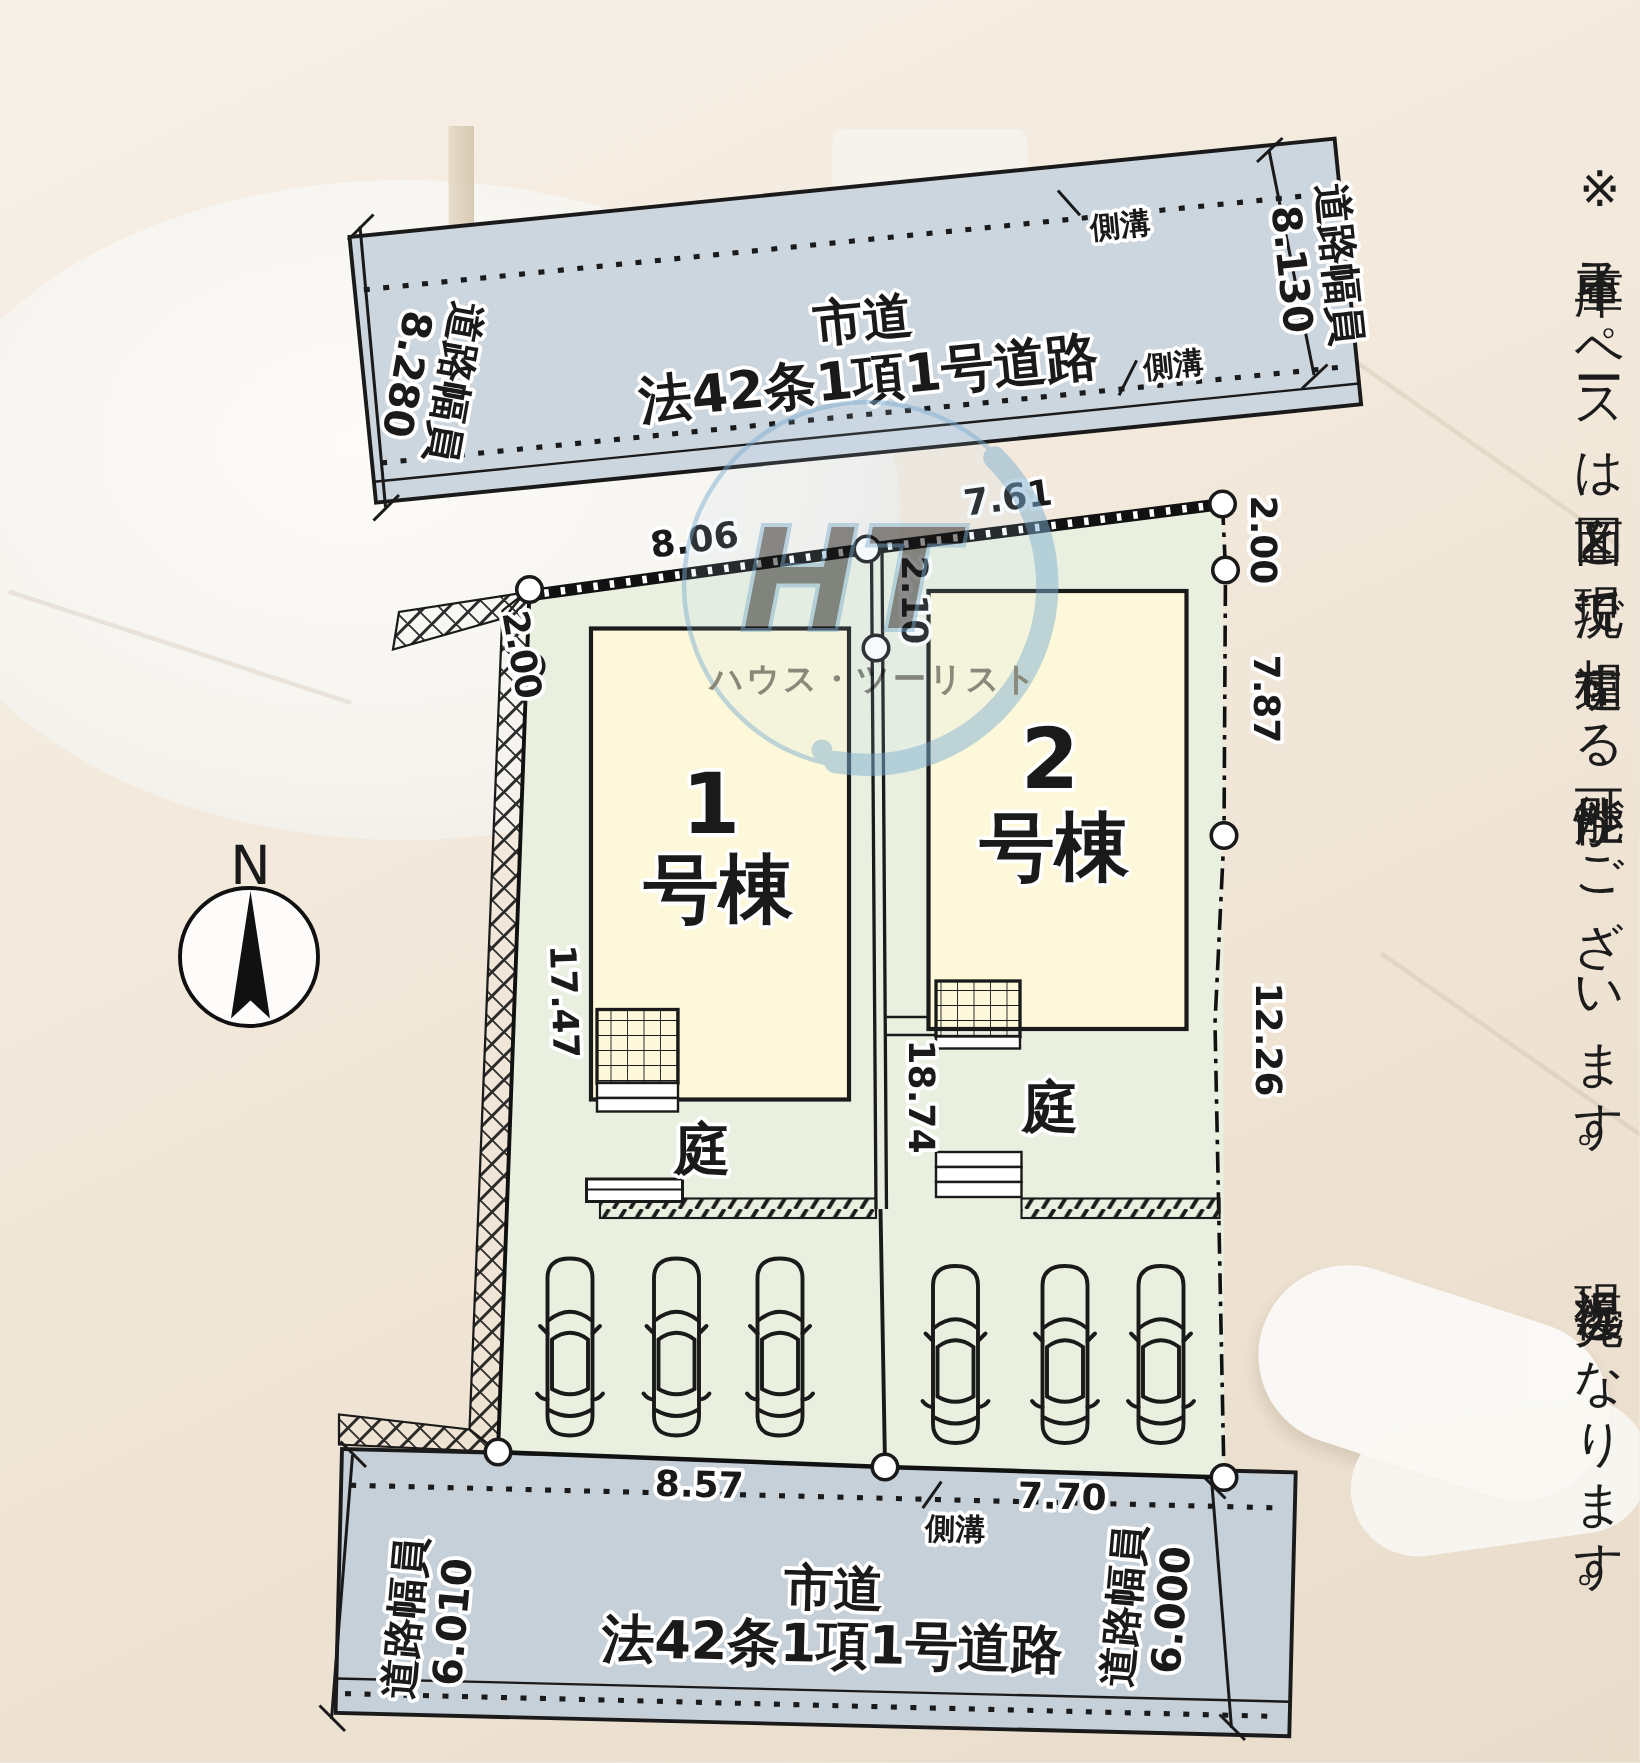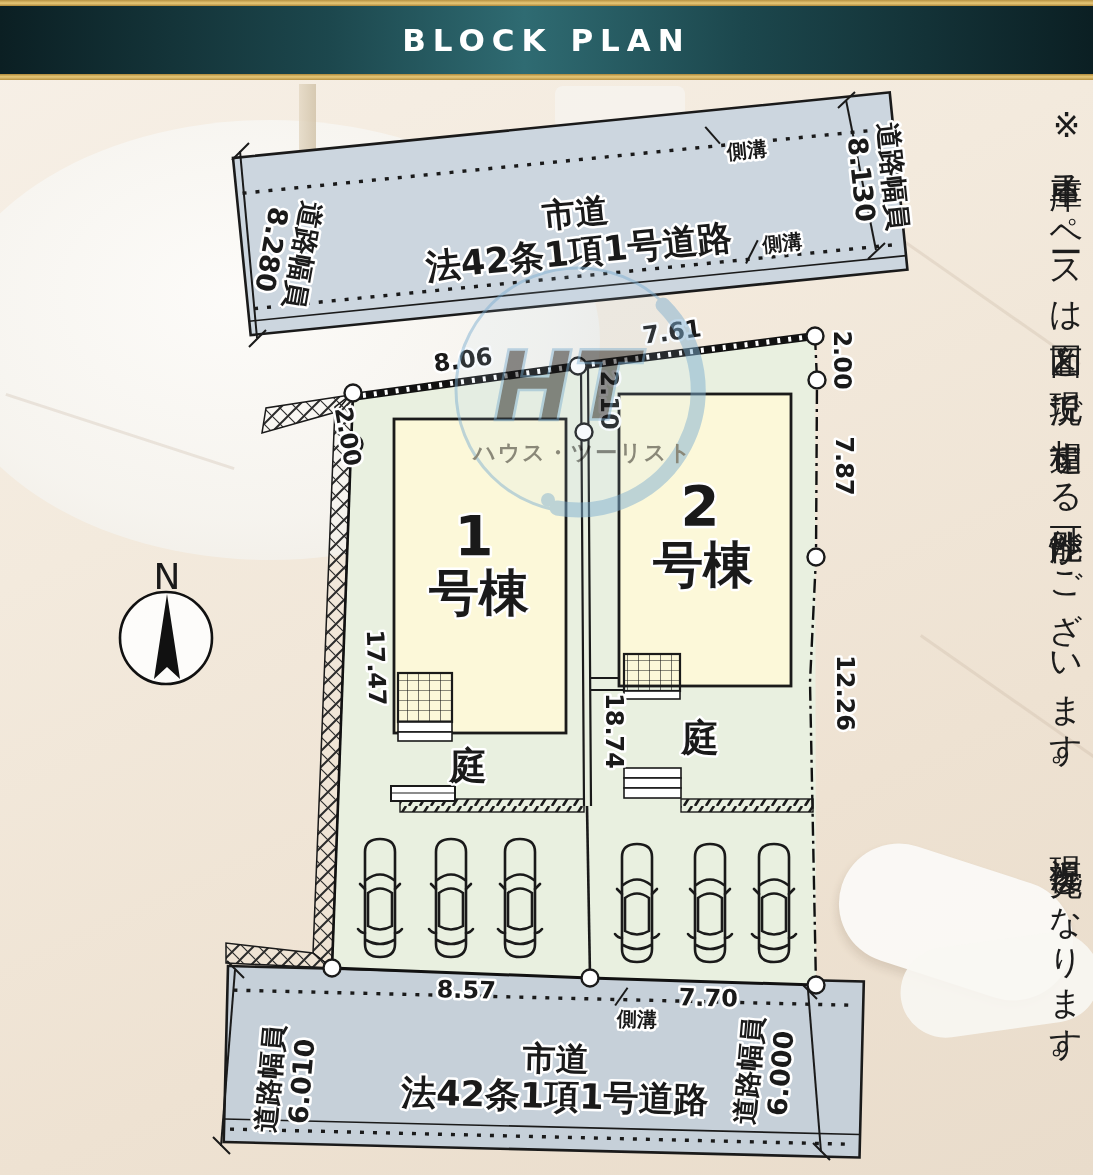--- a/index.html
+++ b/index.html
@@ -236,24 +236,19 @@
       <text class="wm-sub" x="583" y="460" text-anchor="middle" fill="#6ea4c8" stroke="none">ハウス・ツーリスト</text>
     </g>
 
     <g>
       <circle cx="166" cy="638" r="46" fill="rgba(255,255,255,0.85)" stroke="#111" stroke-width="2.6"></circle>
       <path d="M167,594 L154,679 L167,667 L180,679 Z" fill="#111"></path>
       <text class="north" x="167" y="589" text-anchor="middle">N</text>
     </g>
   </svg>
 
-  <div class="hdr">
-    <div class="hdr-band">
-      <span class="hdr-title">BLOCK PLAN</span>
-    </div>
-  </div>
 
   <div class="note">
     <span>※車庫スペースは図面と現況で相違する可能性がございます。</span>
     <span>現況優先となります。</span>
   </div>
 
 </div>
 
 </body></html>

